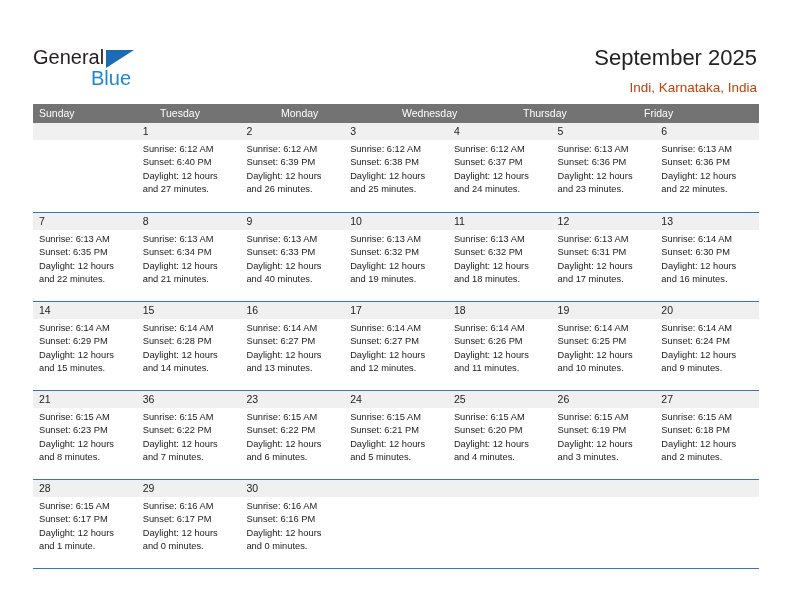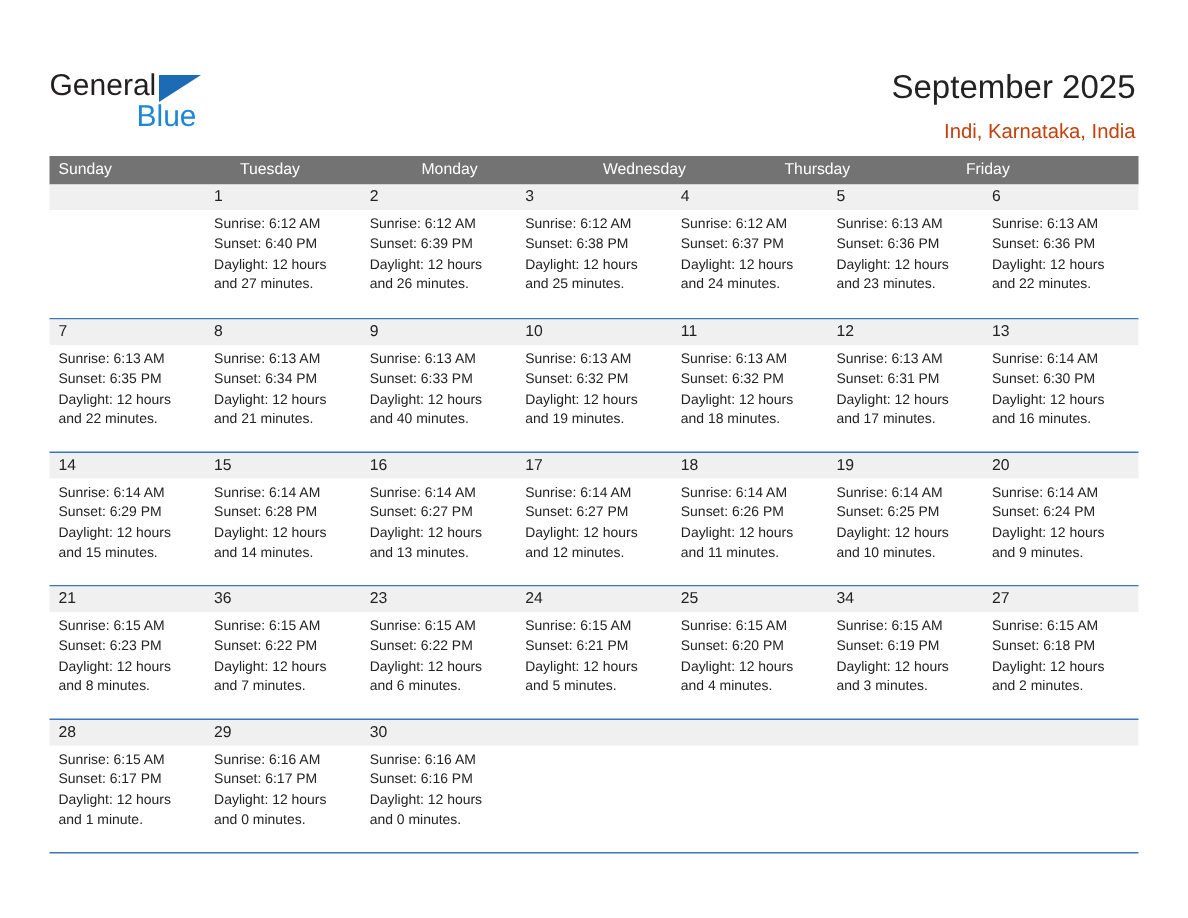--- a/index.html
+++ b/index.html
@@ -341,21 +341,21 @@
             </div>
           </div>
         </div>
         <div class="week-row">
           <div class="numbers-band">
             <div class="num-cell">21</div>
             <div class="num-cell">36</div>
             <div class="num-cell">23</div>
             <div class="num-cell">24</div>
             <div class="num-cell">25</div>
-            <div class="num-cell">34</div>
+            <div class="num-cell">26</div>
             <div class="num-cell">27</div>
           </div>
           <div class="details-band">
             <div class="detail-cell">
               <div class="detail-line">Sunrise: 6:15 AM</div>
               <div class="detail-line">Sunset: 6:23 PM</div>
               <div class="detail-line">Daylight: 12 hours</div>
               <div class="detail-line">and 8 minutes.</div>
             </div>
             <div class="detail-cell">

